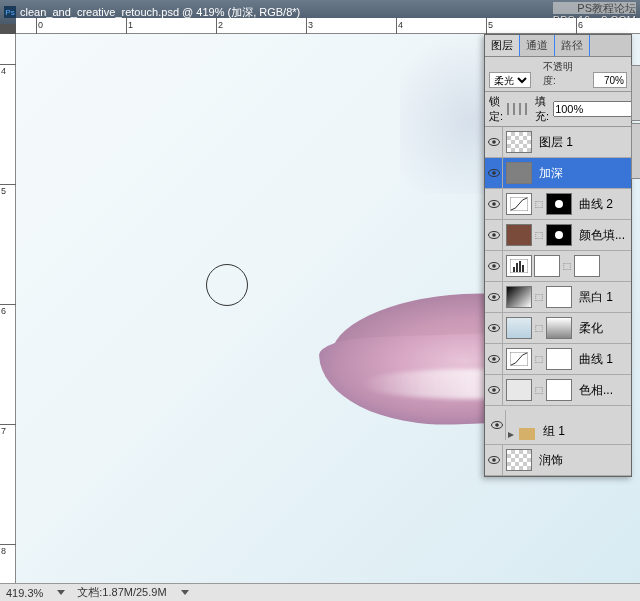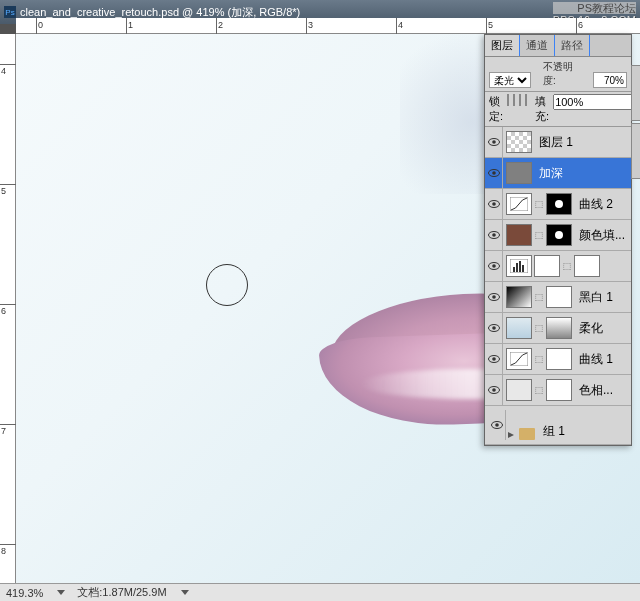--- a/index.html
+++ b/index.html
@@ -30,21 +30,21 @@
 .side-tabs div{height:56px;background:#ccc;border:1px solid #888}
 .tabs{display:flex;background:#c8c8c8;border-bottom:1px solid #888}
 .tabs .tab{padding:3px 6px;border-right:1px solid #3b82f6;color:#444}
 .tabs .tab.active{background:#d5d5d5;color:#000}
 .opts{padding:3px 4px;display:flex;flex-direction:column;gap:3px;border-bottom:1px solid #999}
 .opts .row{display:flex;align-items:flex-end;gap:12px}
 .opts select,.opts input{font-size:10px;height:16px;border:1px solid #999;background:#fff}
 .opts select{flex:1}
 .opts .lab{font-size:10px;color:#333}
 .opts input[type=text]{width:34px;text-align:right;padding-right:2px}
-.lockrow{display:flex;align-items:flex-start;gap:4px;padding:2px 4px;border-bottom:1px solid #999;font-size:10px}
+.lockrow{display:flex;align-items:center;gap:4px;padding:2px 4px;border-bottom:1px solid #999;font-size:10px}
 .lockrow .ic{width:12px;height:12px;border:1px solid #888;background:#eee}
 .layers{max-height:480px;overflow:hidden}
 .layer{display:flex;align-items:center;border-bottom:1px solid #aaa;min-height:30px;background:#d5d5d5}
 .layer.sel{background:#3875d7;color:#fff}
 .eye{width:18px;height:30px;display:flex;align-items:center;justify-content:center;border-right:1px solid #aaa}
 .eye svg{width:12px;height:8px}
 .thumbs{display:flex;align-items:center;gap:2px;padding:2px 3px}
 .thumb{width:26px;height:22px;border:1px solid #777;background:#fff;position:relative;flex-shrink:0}
 .thumb.mask{background:#000}
 .thumb.mask.white{background:#fff}
@@ -295,20 +295,32 @@
             <ellipse cx="6" cy="4" rx="5.5" ry="3.5" fill="none" stroke="#333" stroke-width="1"></ellipse>
             <circle cx="6" cy="4" r="1.8" fill="#333"></circle>
           </svg>
         </div>
         <svg class="fold" viewBox="0 0 10 10">
           <path d="M2 2 L8 5 L2 8 Z" fill="#555"></path>
         </svg>
         <div class="ficon"></div>
         <div class="lname">组 1</div>
       </div>
+      <div class="layer">
+        <div class="eye">
+          <svg viewBox="0 0 12 8">
+            <ellipse cx="6" cy="4" rx="5.5" ry="3.5" fill="none" stroke="#333" stroke-width="1"></ellipse>
+            <circle cx="6" cy="4" r="1.8" fill="#333"></circle>
+          </svg>
+        </div>
+        <div class="thumbs">
+          <div class="thumb checker"></div>
+        </div>
+        <div class="lname">润饰</div>
+      </div>
     </div>
 </div>
 
 <div class="statusbar">
   <span>419.3%</span>
   <div class="tri"></div>
   <span>文档:1.87M/25.9M</span>
   <div class="tri"></div>
 </div>
 

